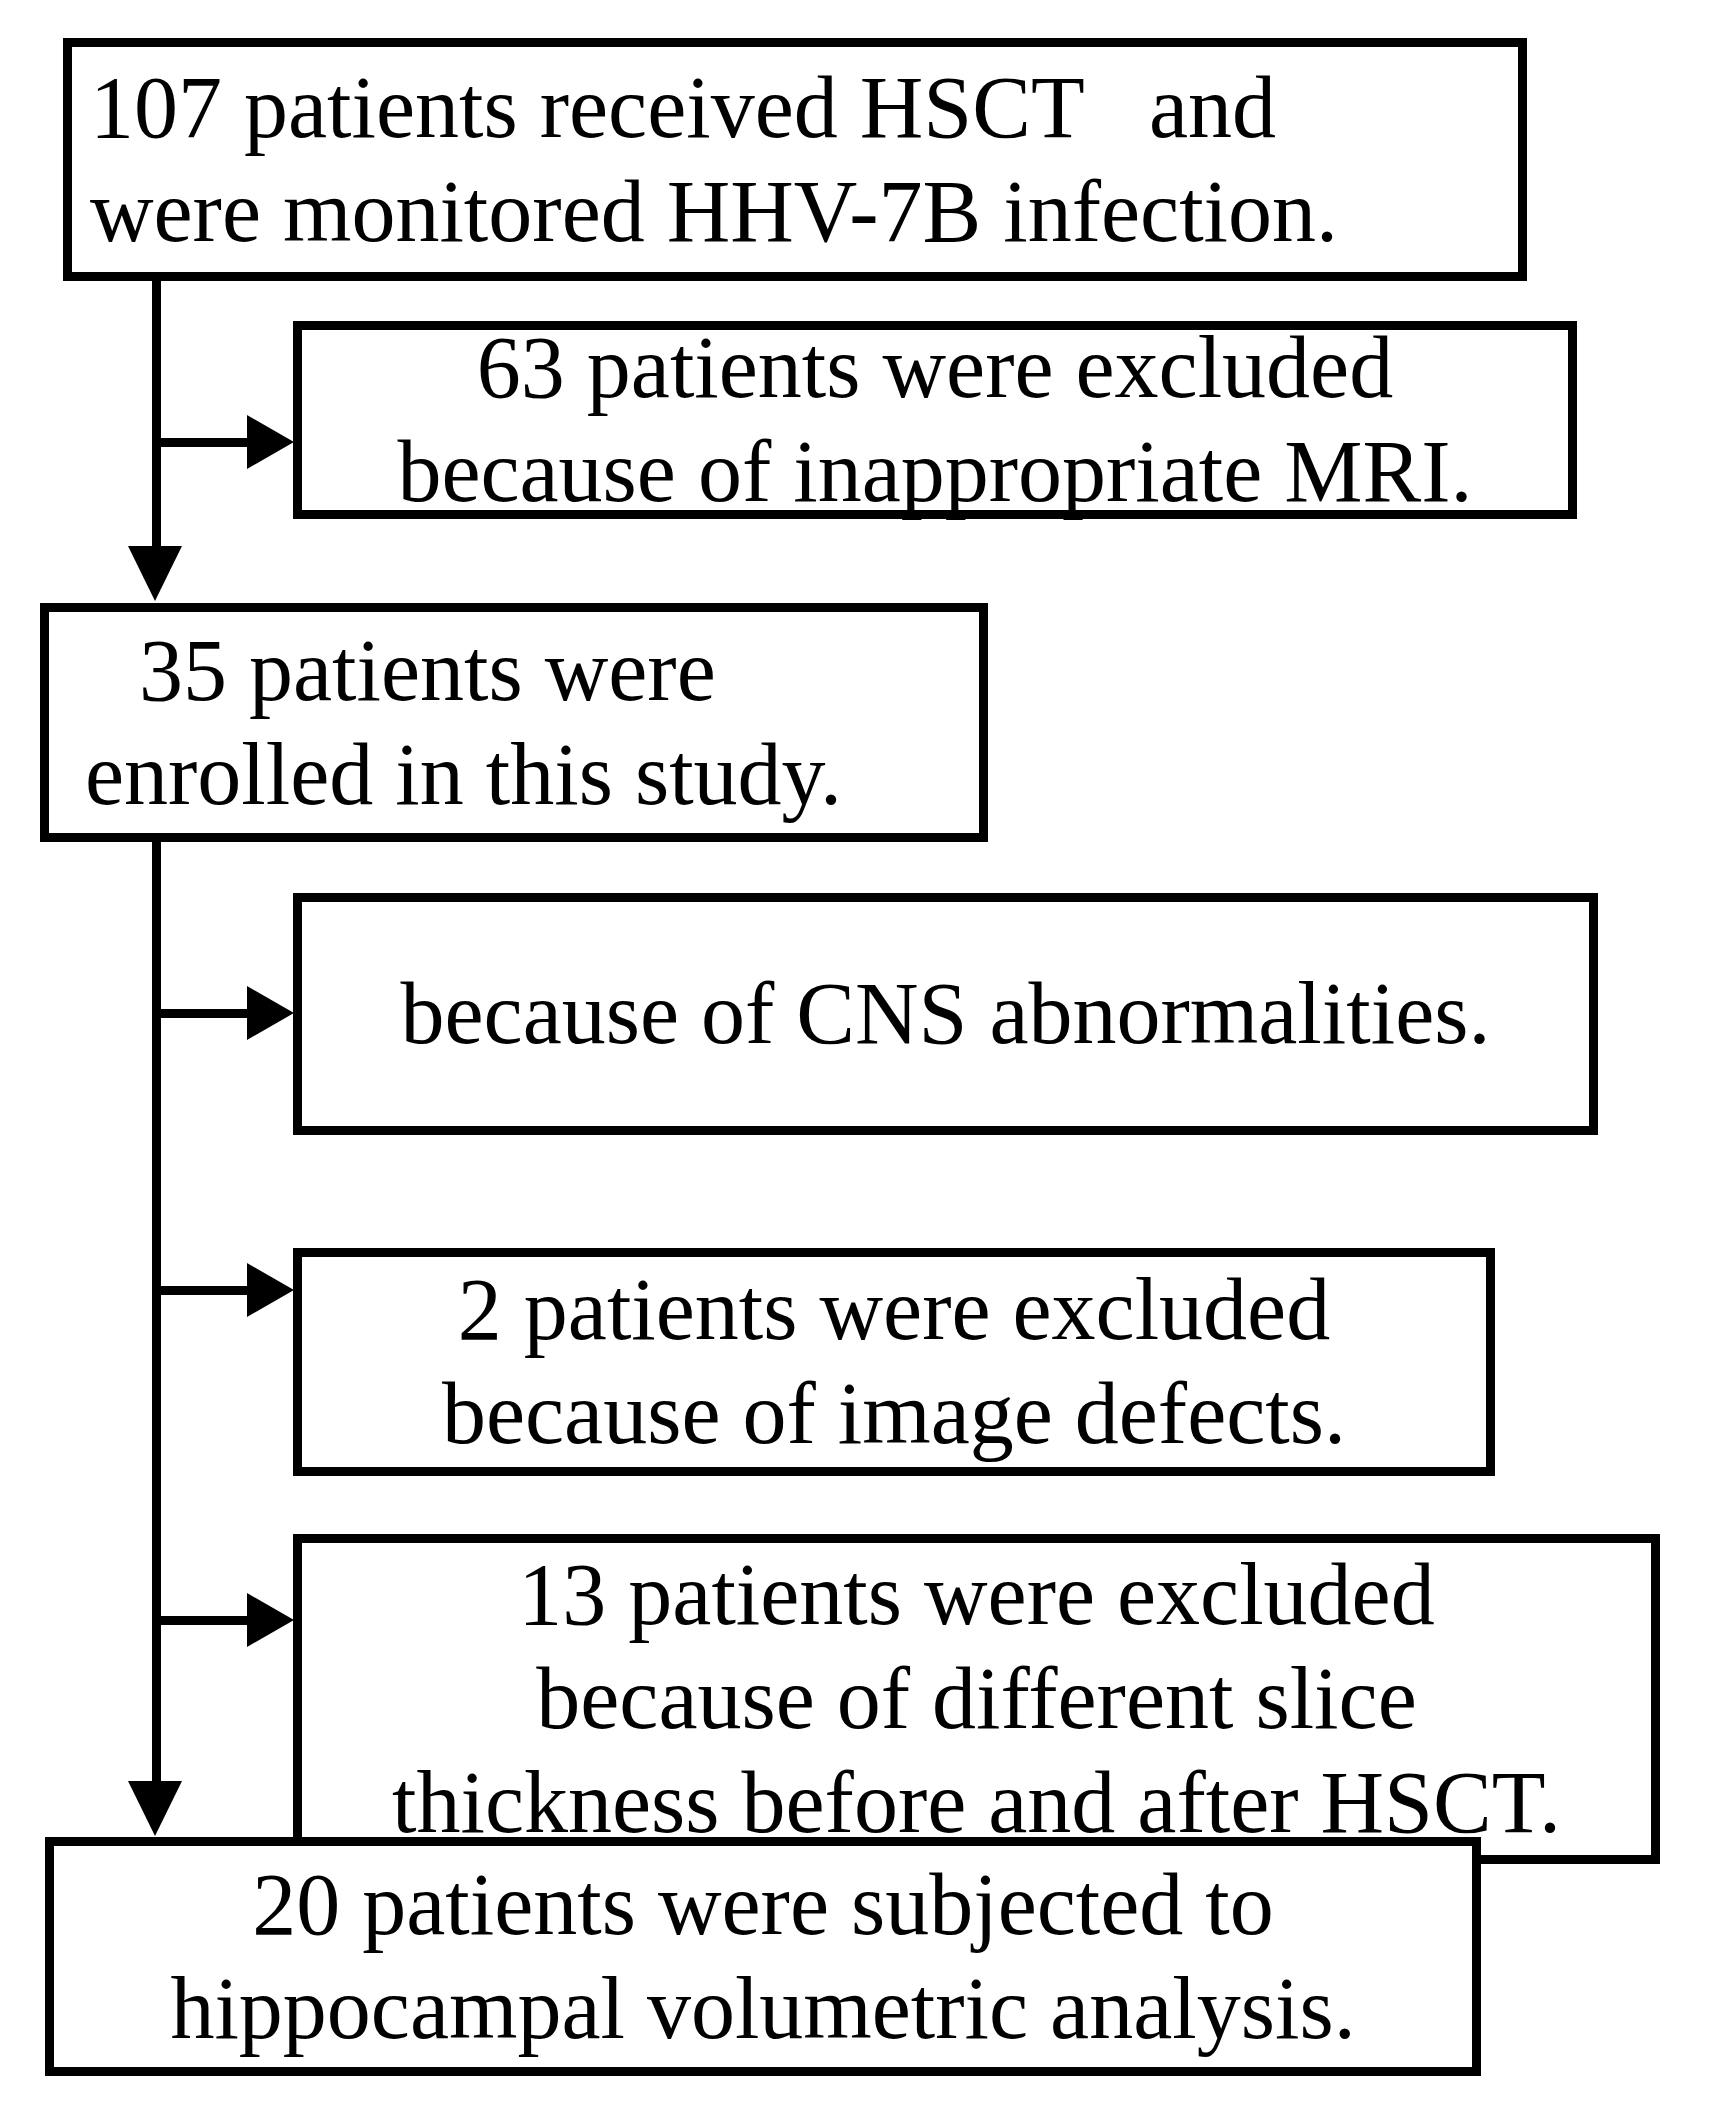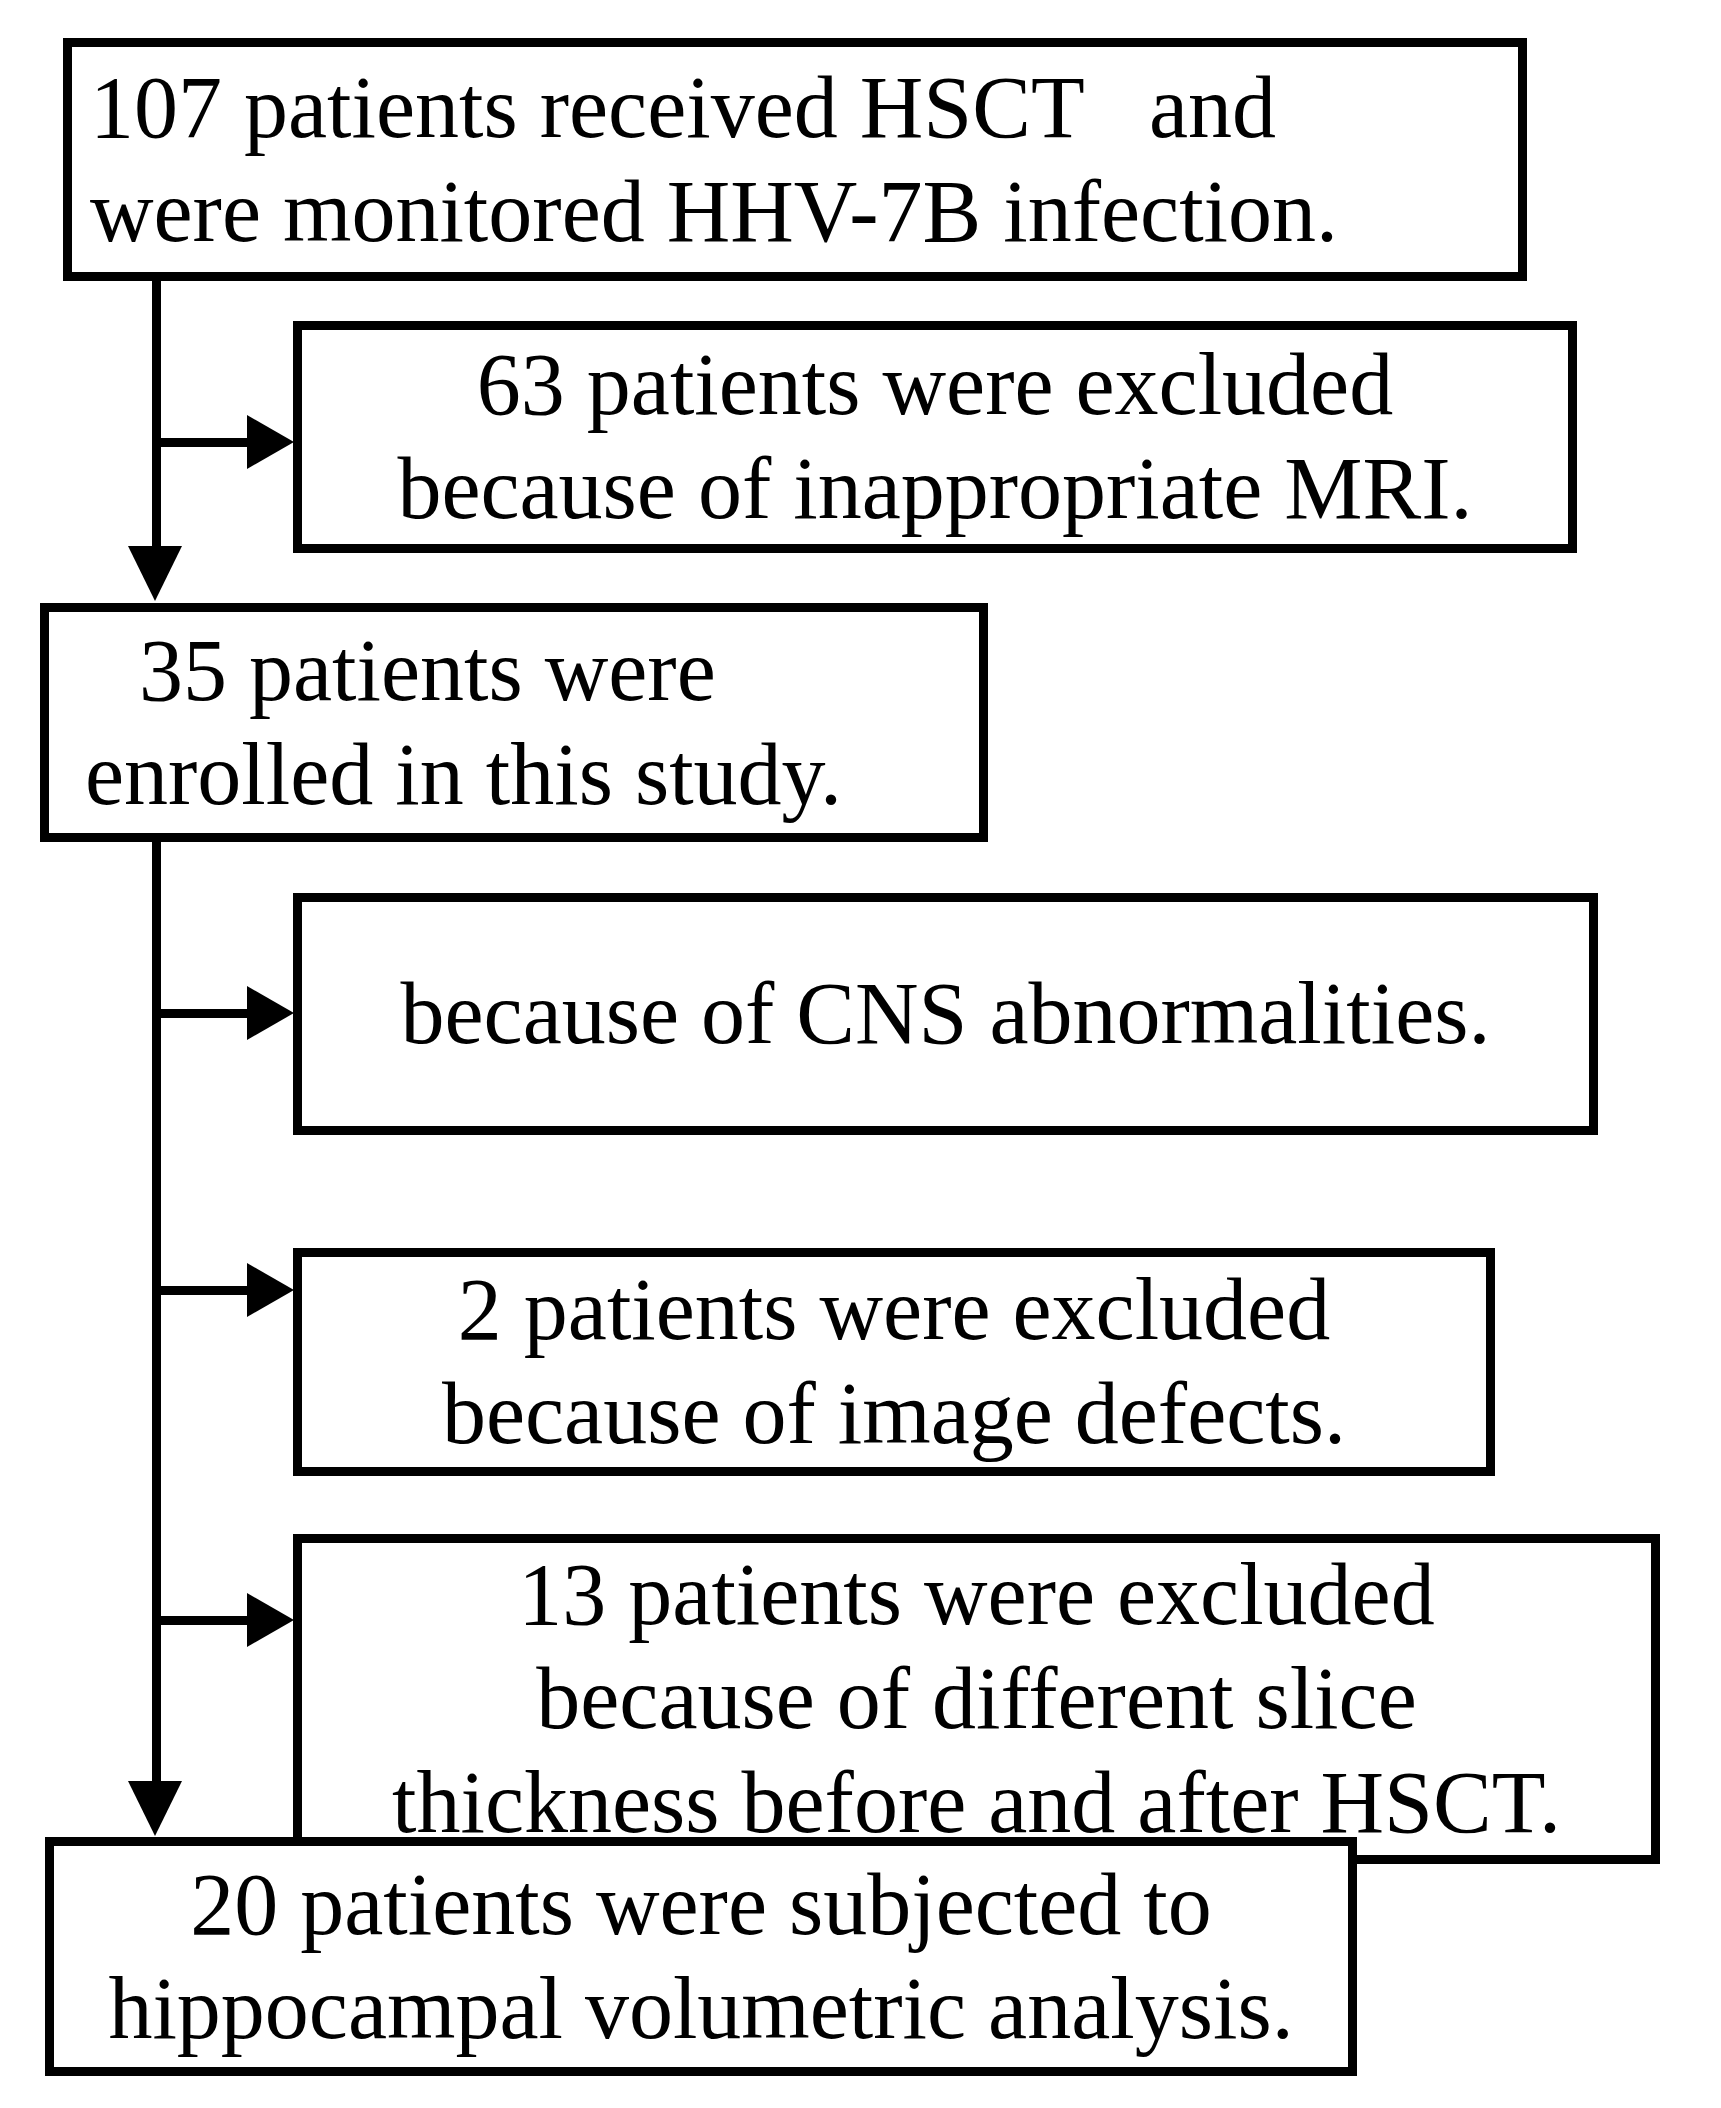--- a/index.html
+++ b/index.html
@@ -46,27 +46,27 @@
     justify-content: center;
     align-items: center;
     font-size: 88px;
     line-height: 104px;
     text-align: center;
   }
   .fbox .txt {
     white-space: pre-wrap;
   }
   .b1 { left: 63px;  top: 38px;   width: 1464px; height: 243px; align-items: flex-start; text-align: left; padding-left: 18px; }
-  .b2 { left: 293px; top: 321px;  width: 1284px; height: 232px; }
+  .b2 { left: 293px; top: 321px;  width: 1284px; height: 198px; }
   .b3 { left: 40px;  top: 603px;  width: 948px;  height: 239px; align-items: flex-start; text-align: left; padding-left: 36px; }
   .b3 .txt.first { text-indent: 54px; }
   .b4 { left: 293px; top: 893px;  width: 1305px; height: 242px; }
   .b5 { left: 293px; top: 1248px; width: 1202px; height: 228px; }
   .b6 { left: 293px; top: 1534px; width: 1367px; height: 330px; }
-  .b7 { left: 45px;  top: 1837px; width: 1312px; height: 239px; }
+  .b7 { left: 45px;  top: 1837px; width: 1436px; height: 239px; }
 
   
   #vline-a    { left: 152px; top: 281px;  width: 9px;  height: 266px; }
   #vhead-a    { left: 128px; top: 546px; }
   #branch-a   { left: 156px; top: 438px;  width: 92px; height: 9px; }
   #bhead-a    { left: 247px; top: 415px; }
   #vline-b    { left: 152px; top: 842px;  width: 9px;  height: 940px; }
   #vhead-b    { left: 128px; top: 1781px; }
   #branch-b1  { left: 156px; top: 1009px; width: 92px; height: 9px; }
   #bhead-b1   { left: 247px; top: 986px; }

